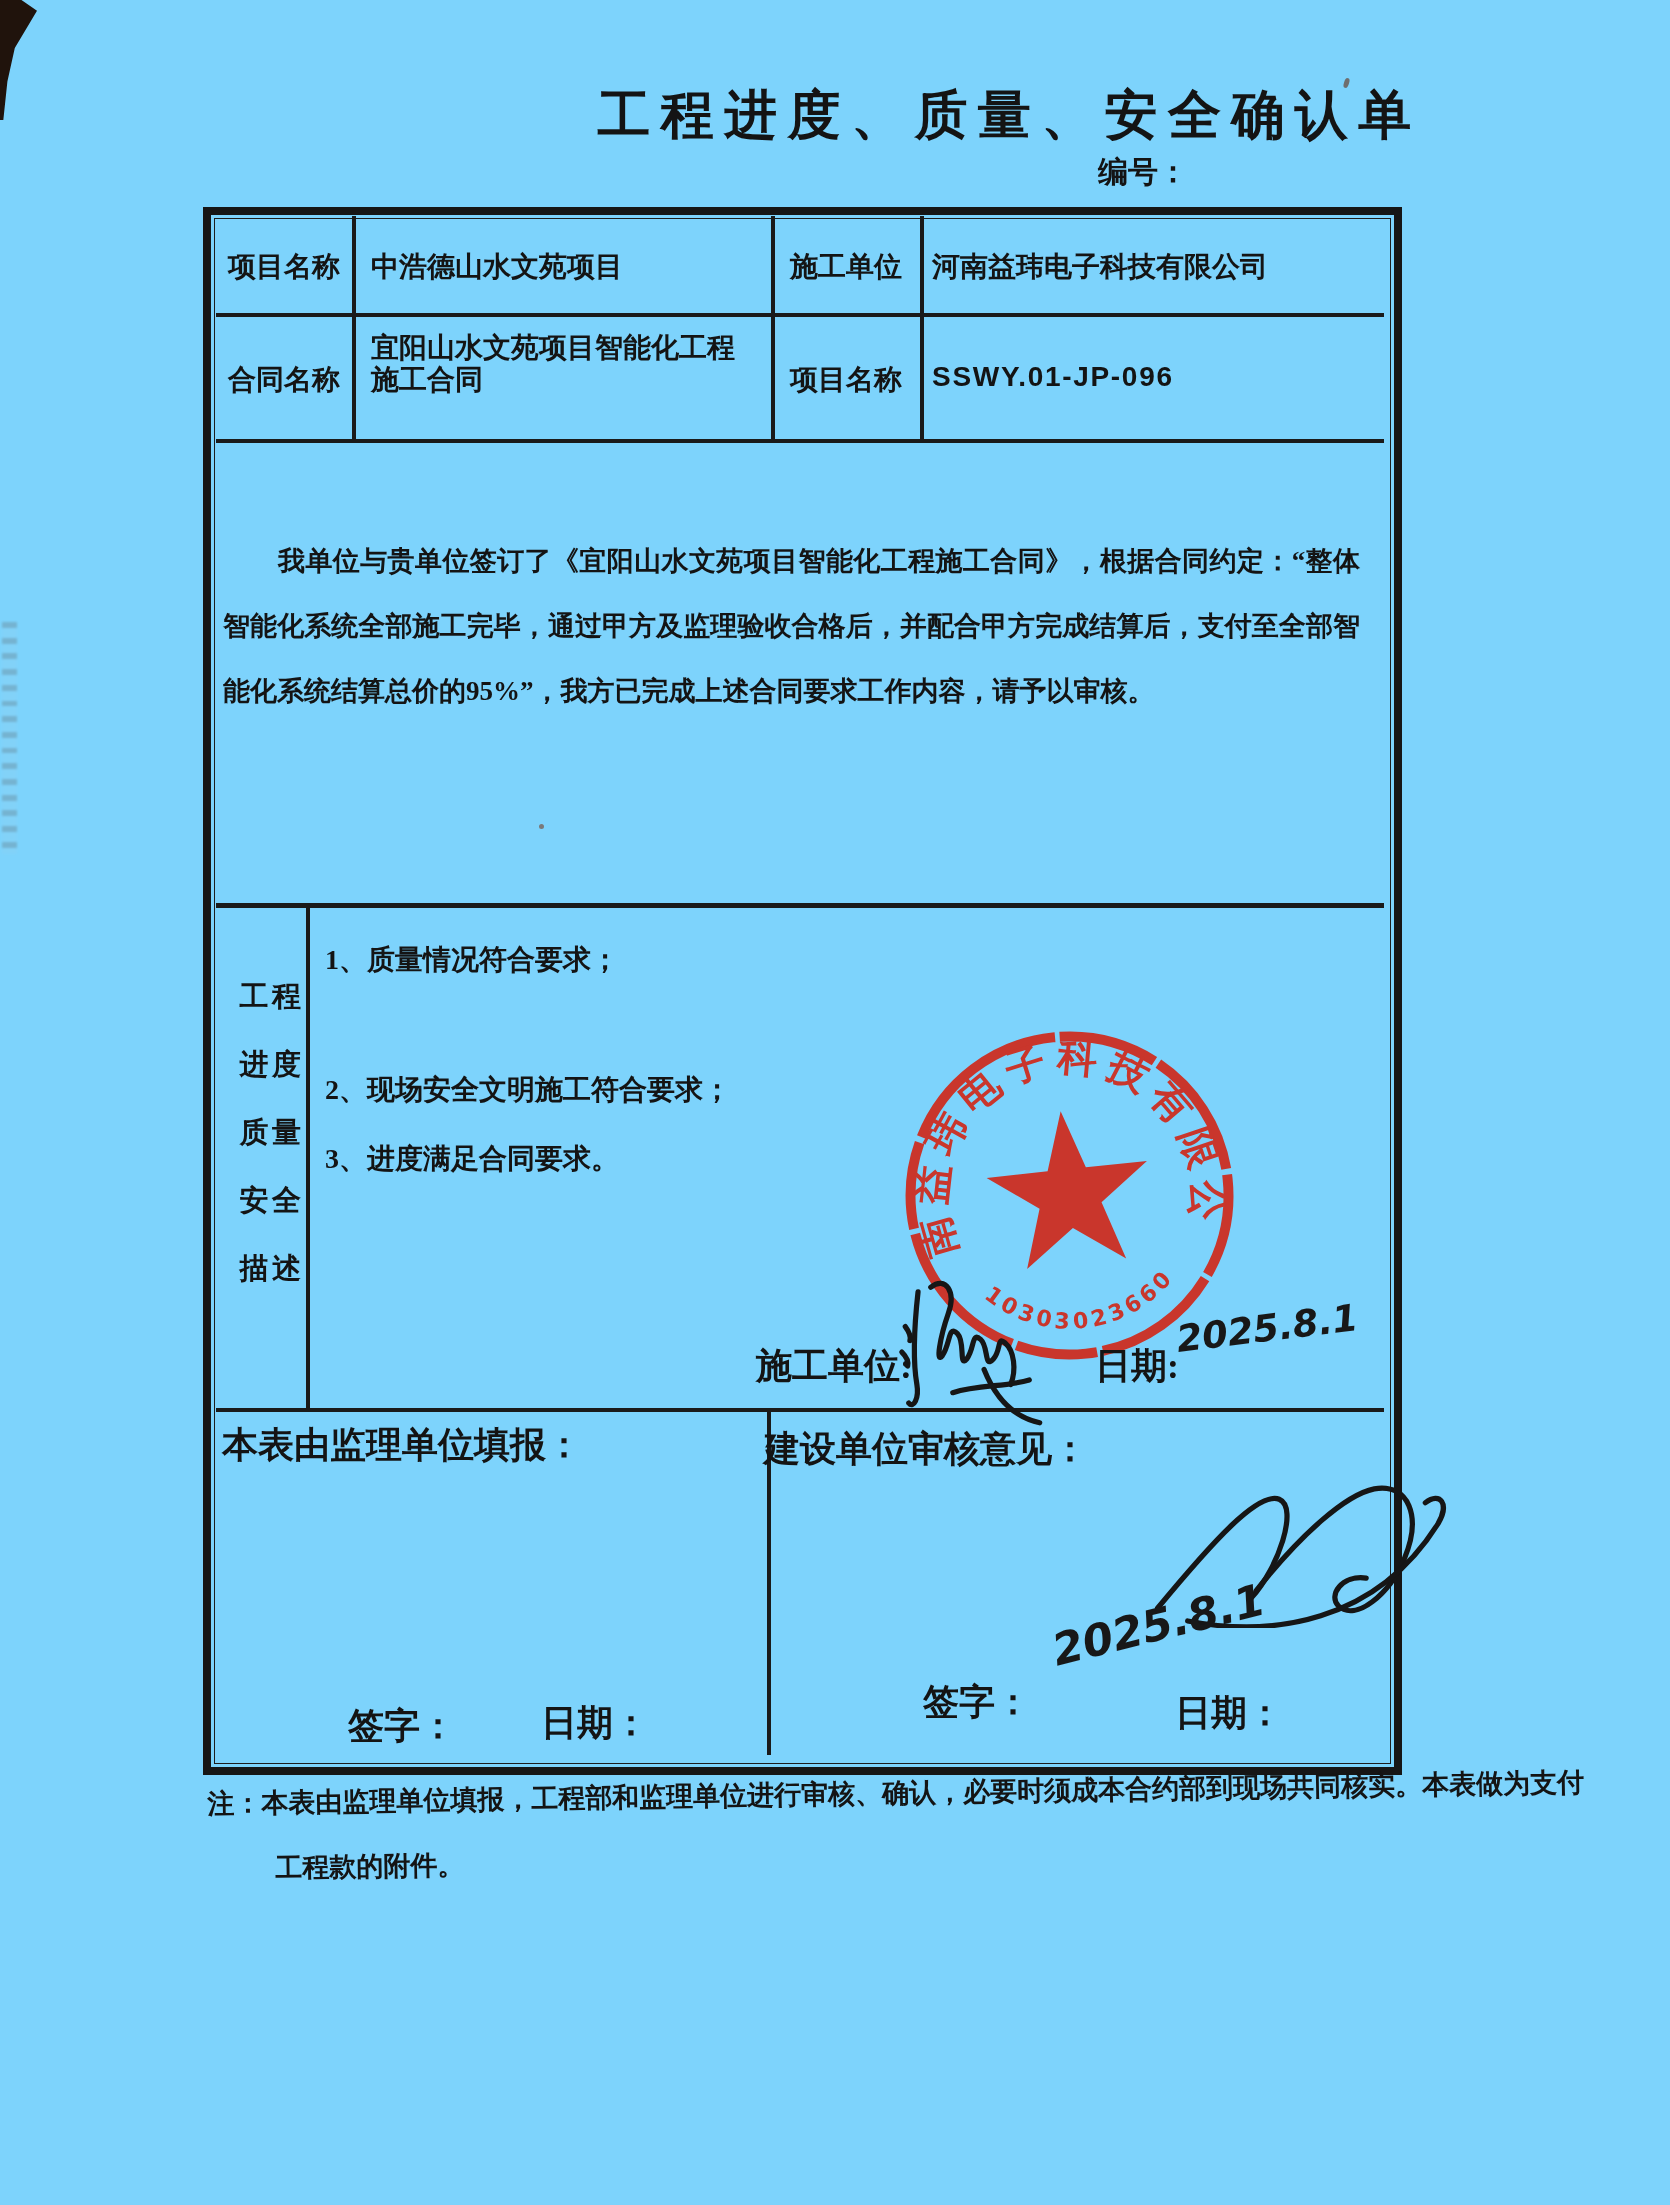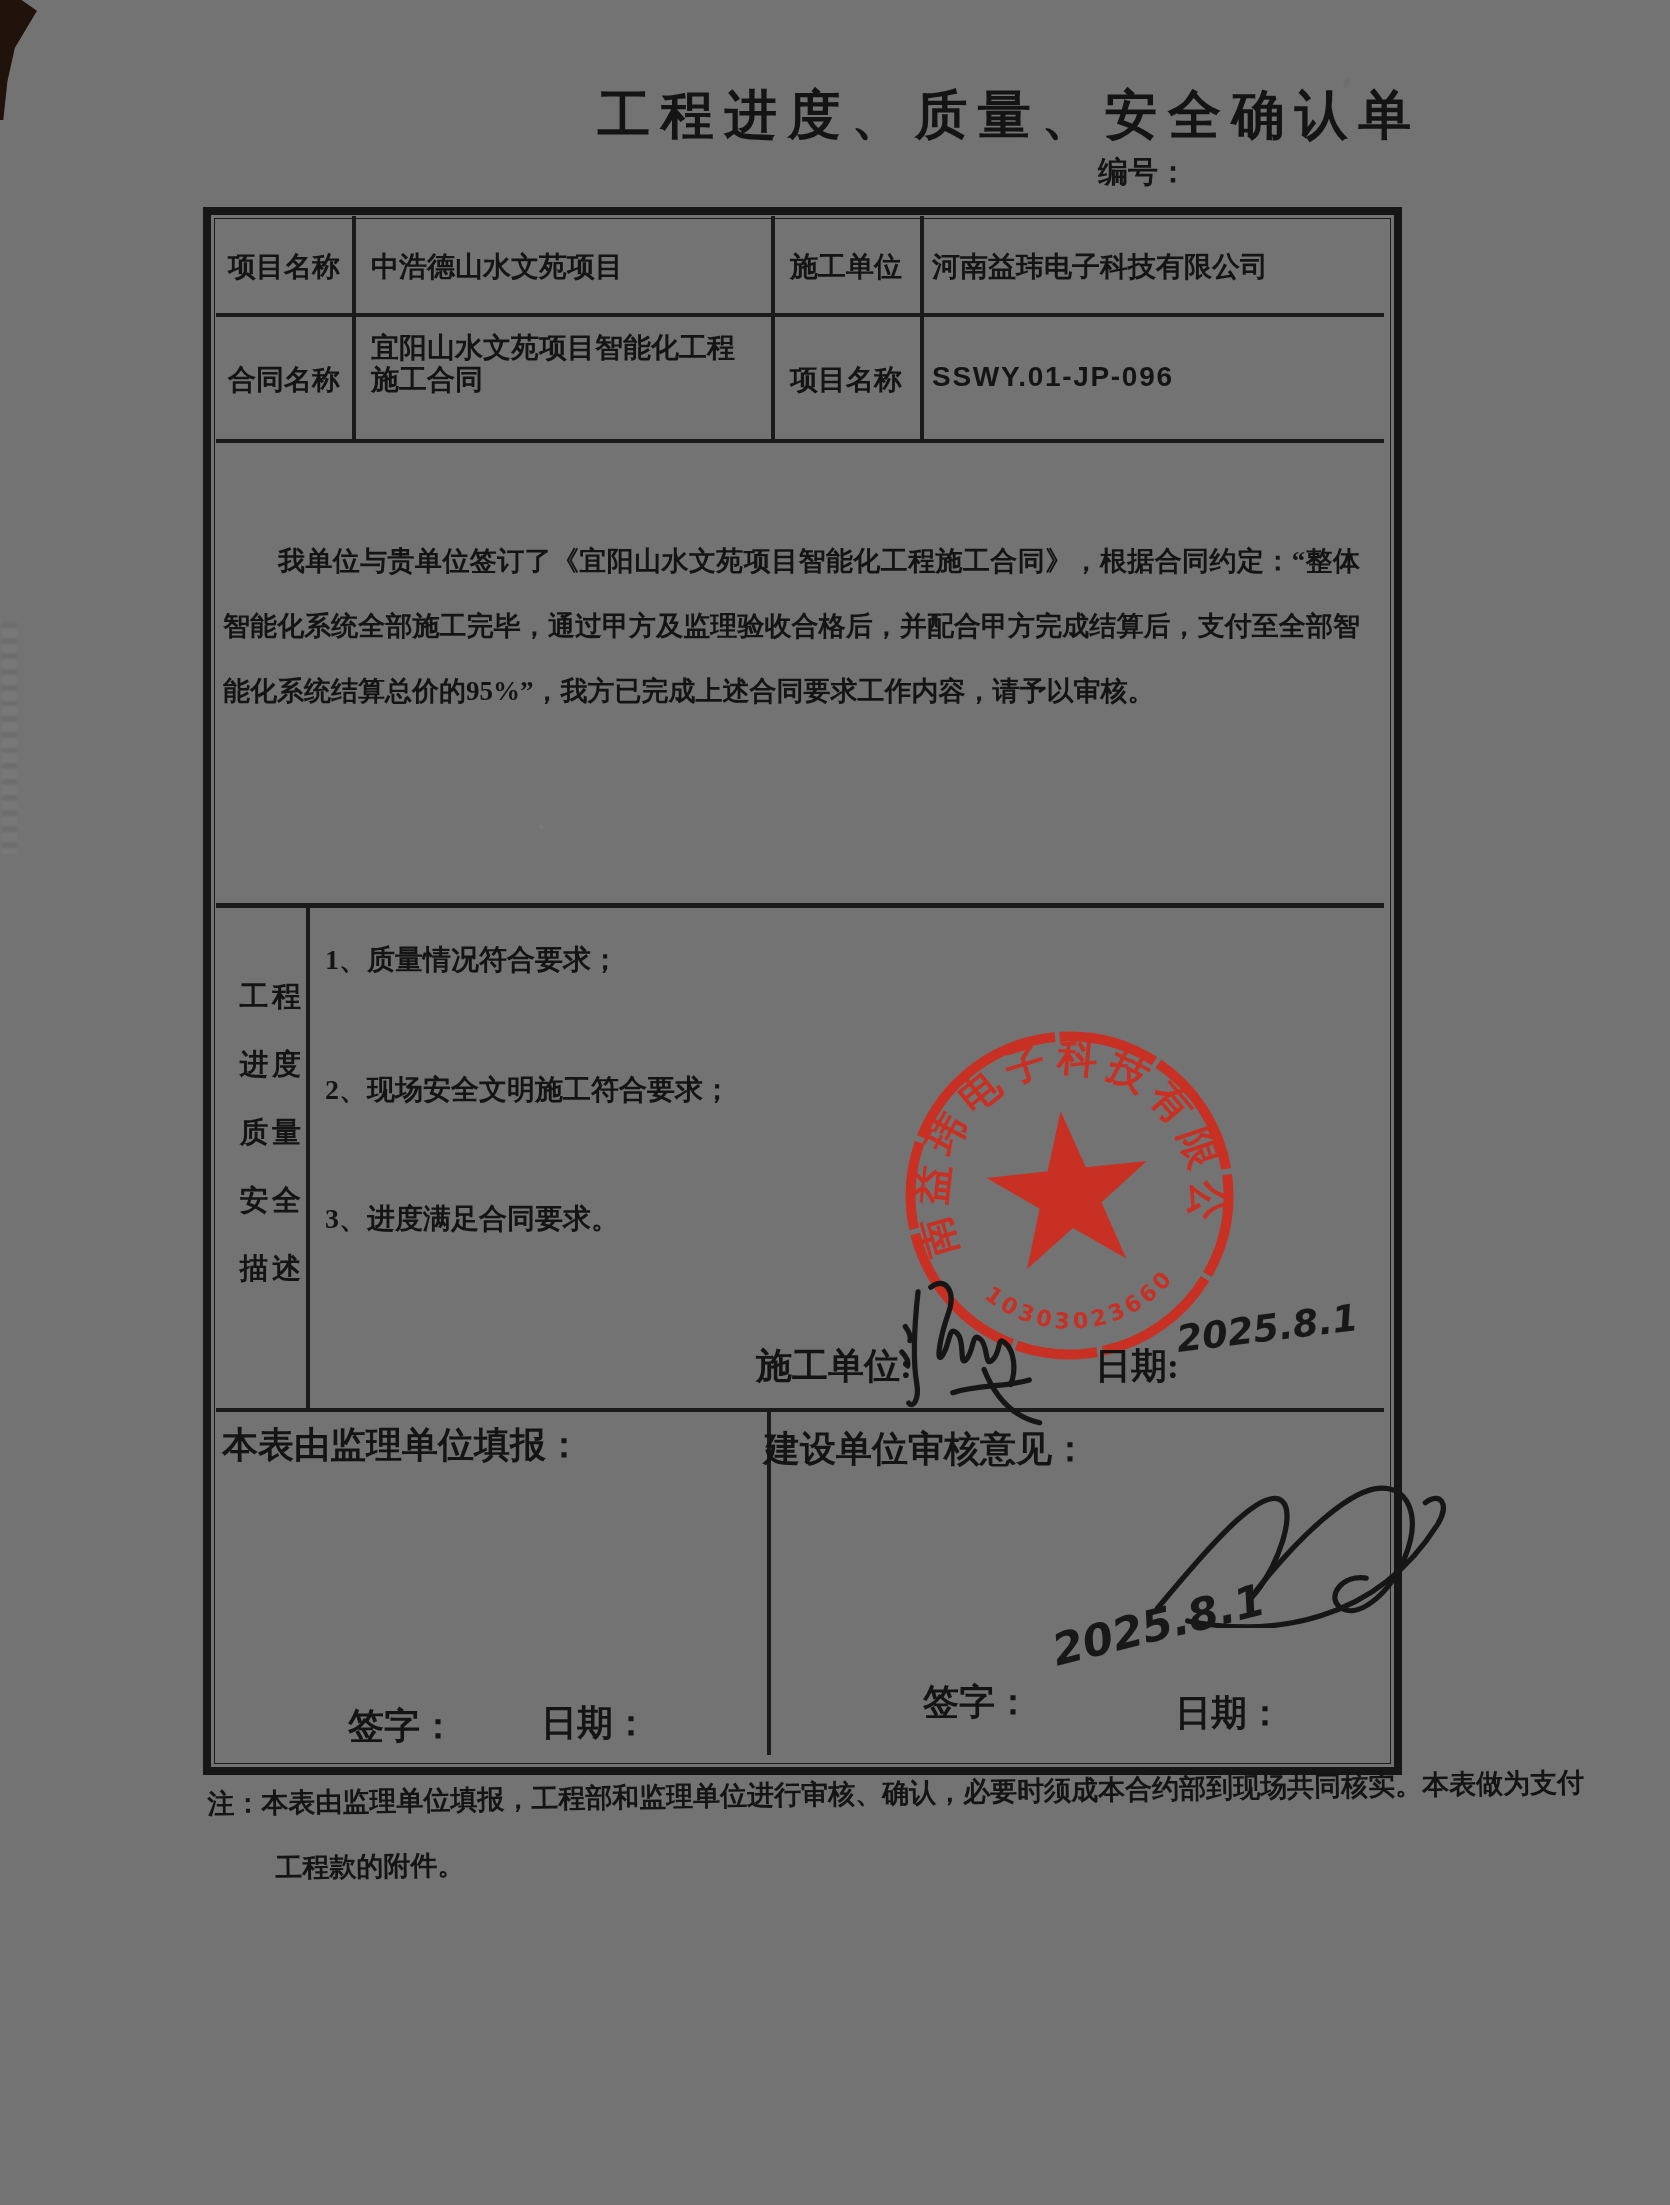--- a/index.html
+++ b/index.html
@@ -1,17 +1,17 @@
 <!DOCTYPE html>
 <html style="font-size:9.3px"><head>
 <meta charset="utf-8">
 <style>
   html,body{margin:0;padding:0;background:#e8e8e6;}
   .page{
-    position:relative;width:1670px;height:2205px;background:#737373;
+    position:relative;width:1670px;height:2205px;background:#7dd3fc;
     font-family:"Liberation Serif","DejaVu Serif",serif;color:#141414;overflow:hidden;
   }
   .abs{position:absolute;}
   
   .doc-title{left:557px;top:80px;width:905px;text-align:center;font-size:53px;font-weight:700;letter-spacing:10.4px;white-space:nowrap;}
   .doc-number{left:1098px;top:152px;font-size:30px;font-weight:700;}
   
   .table-frame{left:203px;top:207px;width:1183px;height:1552px;border:8.1px solid #161616;}
   .table-frame-inner{position:absolute;left:2.9px;top:2.9px;right:2.9px;bottom:2.9px;border:1.7px solid #1d1d1d;}
   .hline,.vline{background:#1a1a1a;}
@@ -83,21 +83,21 @@
   <div class="abs side-label">
     <div>工程</div>
     <div>进度</div>
     <div>质量</div>
     <div>安全</div>
     <div>描述</div>
   </div>
 
   <div class="abs desc-item" style="left:325px;top:941px;">1、质量情况符合要求；</div>
   <div class="abs desc-item" style="left:325px;top:1071px;">2、现场安全文明施工符合要求；</div>
-  <div class="abs desc-item" style="left:325px;top:1200px;">3、进度满足合同要求。</div>
+  <div class="abs desc-item" style="left:325px;top:1140px;">3、进度满足合同要求。</div>
 
   <div class="abs stamp-box">
     <svg width="339" height="339" viewBox="-290 -290 580 580">
       <g transform="rotate(-6)">
         <circle cx="0" cy="0" r="272" fill="none" stroke="#cf2b1d" stroke-width="17" stroke-dasharray="170 8 220 10 140 8 260 9 150 10 300 8"></circle>
         <polygon fill="#cf2b1d" points="0,-145 32.9,-45.3 137.9,-44.8 53.3,17.3 85.2,117.3 0,56 -85.2,117.3 -53.3,17.3 -137.9,-44.8 -32.9,-45.3"></polygon>
         <defs>
           <path id="sealTopArc" d="M -202.7 61.9 A 212 212 0 1 1 202.7 61.9" fill="none"></path>
           <path id="sealBottomArc" d="M -166.7 155.5 A 228 228 0 0 0 166.7 155.5" fill="none"></path>
         </defs>

